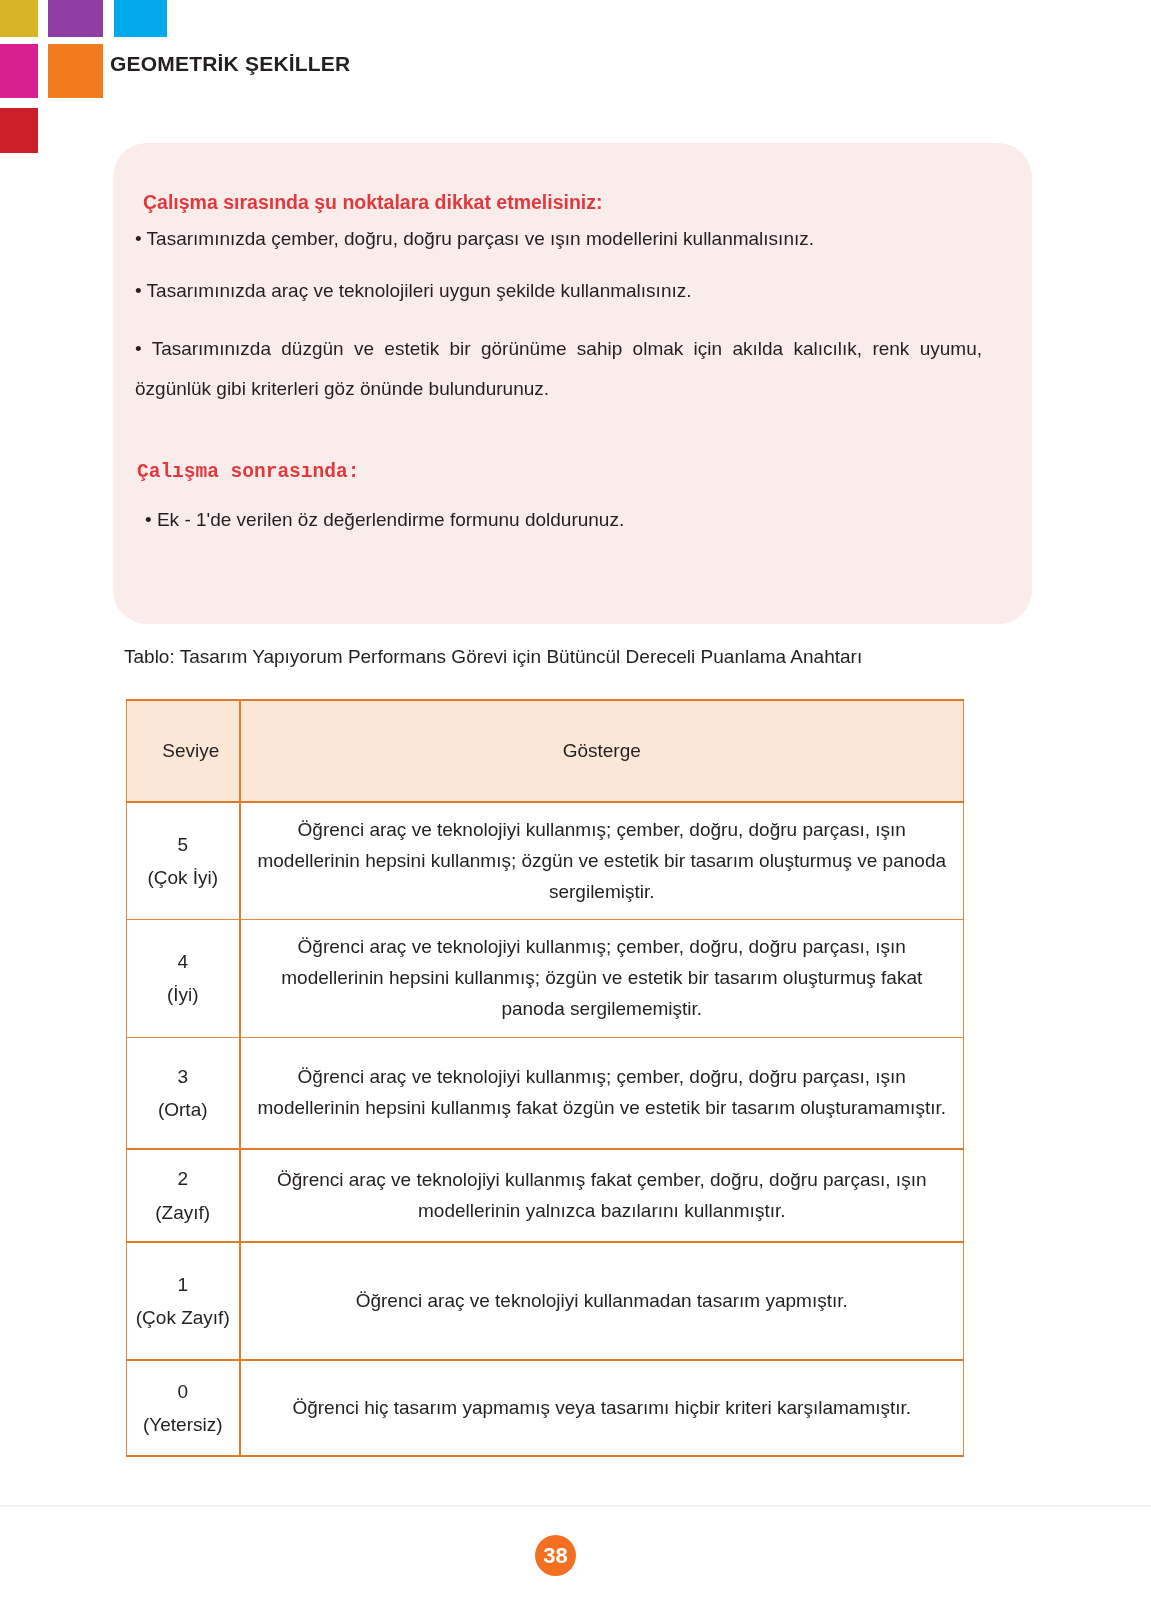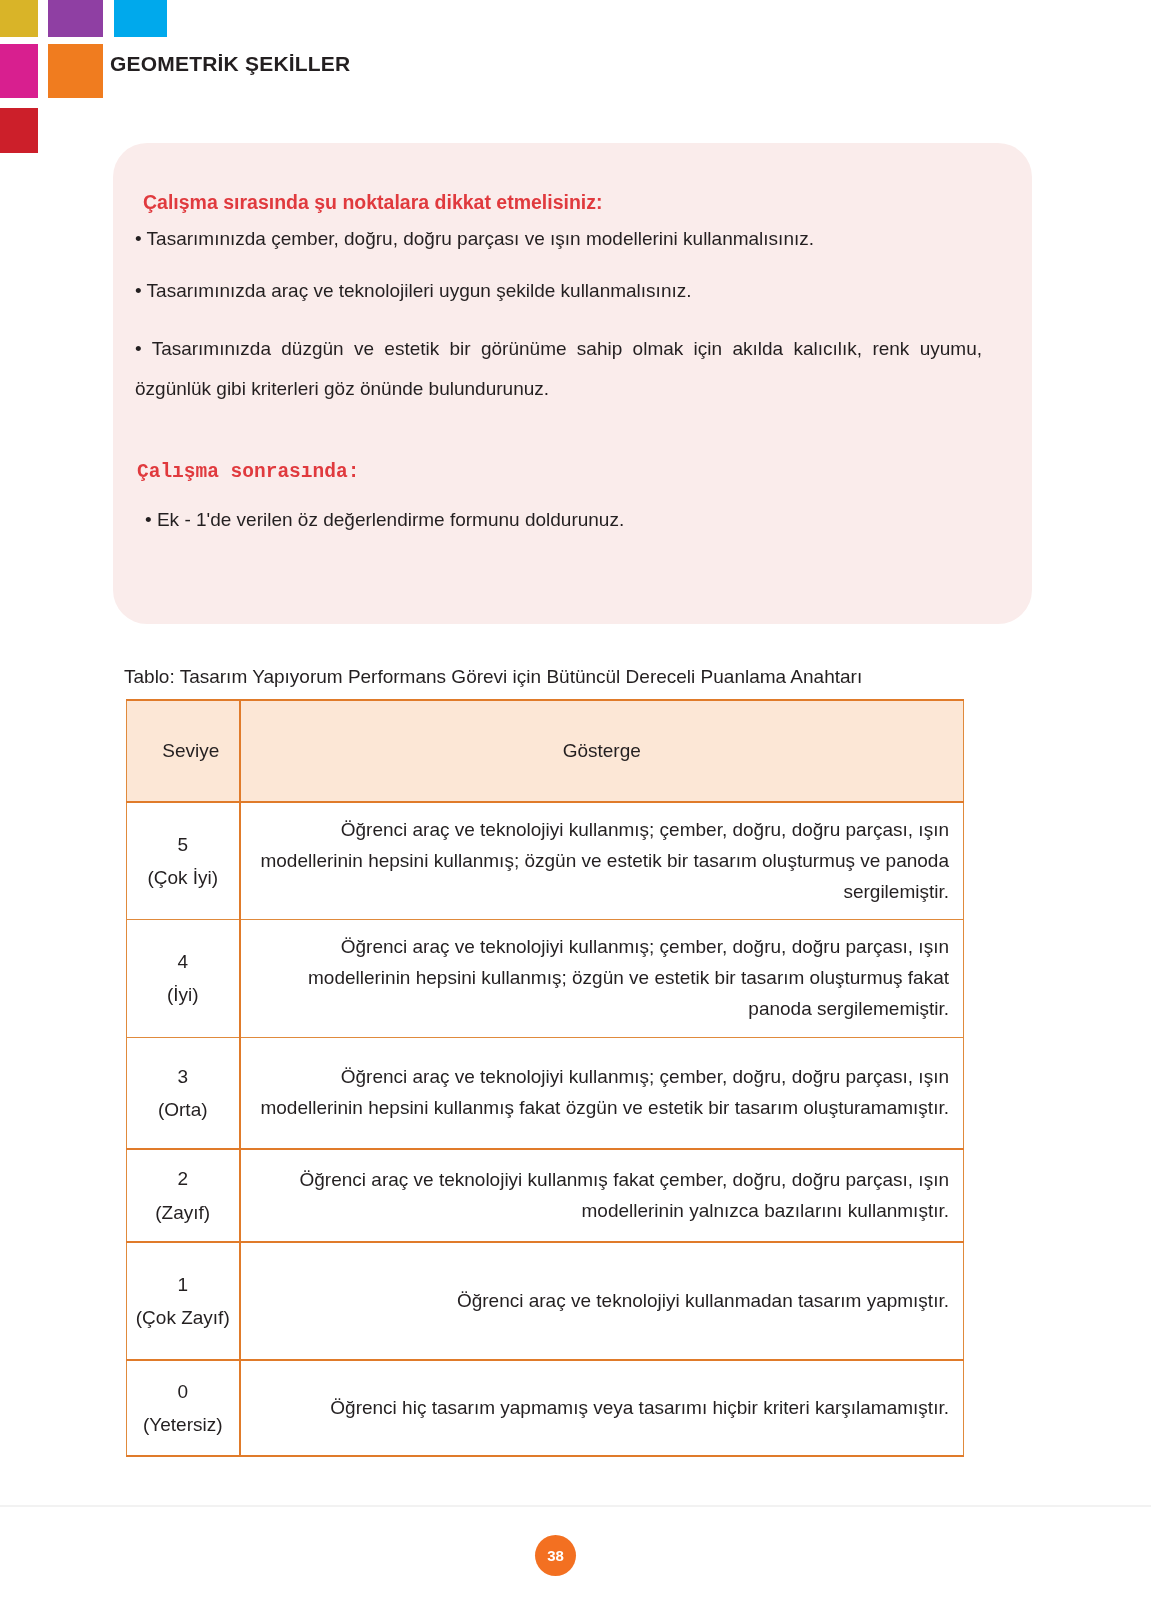--- a/index.html
+++ b/index.html
@@ -86,21 +86,21 @@
     margin-bottom: 14px;
   }
 
   .note-item.tight { font-size: 18.2px; }
   .note-item.last  { margin-bottom: 0; padding-left: 14px; }
 
   
   .table-caption {
     position: absolute;
     left: 124px;
-    top: 666px;
+    top: 646px;
     font-size: 19px;
     color: #231f20;
     white-space: nowrap;
   }
 
   
   .rubric {
     position: absolute;
     left: 126px;
     top: 699px;
@@ -143,21 +143,21 @@
     color: #231f20;
     border-right: 2px solid #e07b2a;
     padding: 6px 4px;
   }
 
   .rubric tbody td.cell-desc {
     font-size: 19px;
     line-height: 1.62;
     color: #231f20;
     padding: 12px 14px 12px 14px;
-    text-align: right;
+    text-align: center;
   }
 
   .rubric tbody tr.thick-top td { border-top: 2px solid #e07b2a; }
   .rubric tbody tr.thick-bot td { border-bottom: 2px solid #e07b2a; }
 
   .rubric tbody tr.r5 td { height: 114px; }
   .rubric tbody tr.r4 td { height: 114px; }
   .rubric tbody tr.r3 td { height: 112px; }
   .rubric tbody tr.r2 td { height: 93px; }
   .rubric tbody tr.r1 td { height: 118px; }
@@ -175,21 +175,21 @@
 
   .page-num {
     position: absolute;
     left: 535px;
     top: 1535px;
     width: 41px;
     height: 41px;
     border-radius: 50%;
     background: #f37021;
     color: #ffffff;
-    font-size: 15px;
+    font-size: 22px;
     font-weight: bold;
     display: flex;
     align-items: center;
     justify-content: center;
   }
 </style>
 </head>
 <body>
 
 <div class="page">

